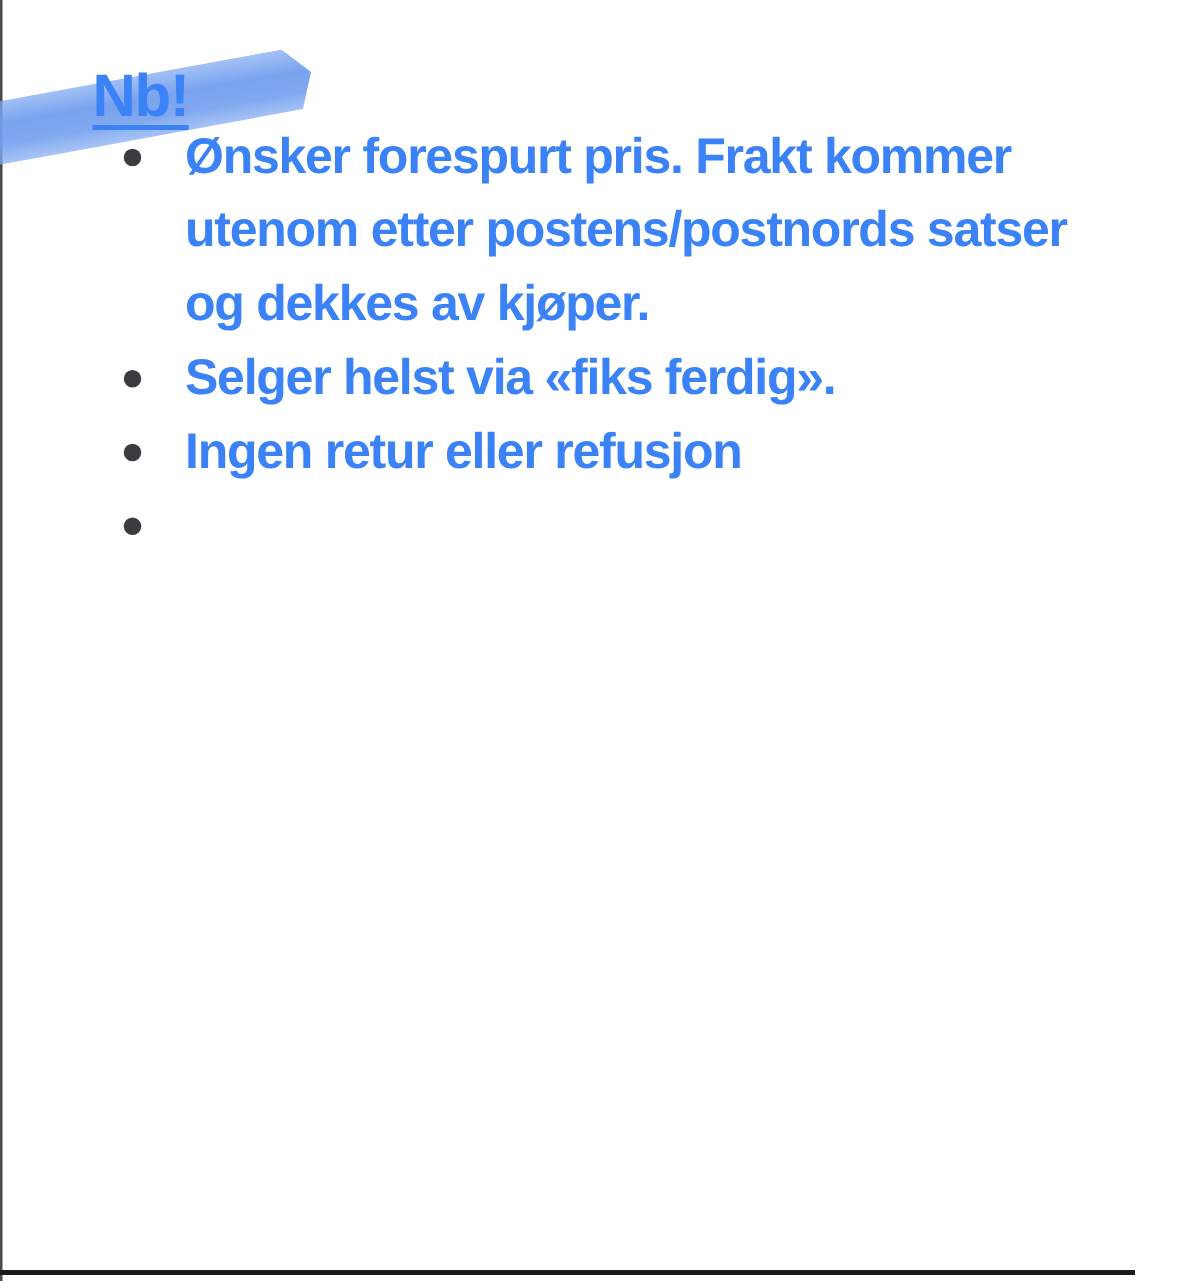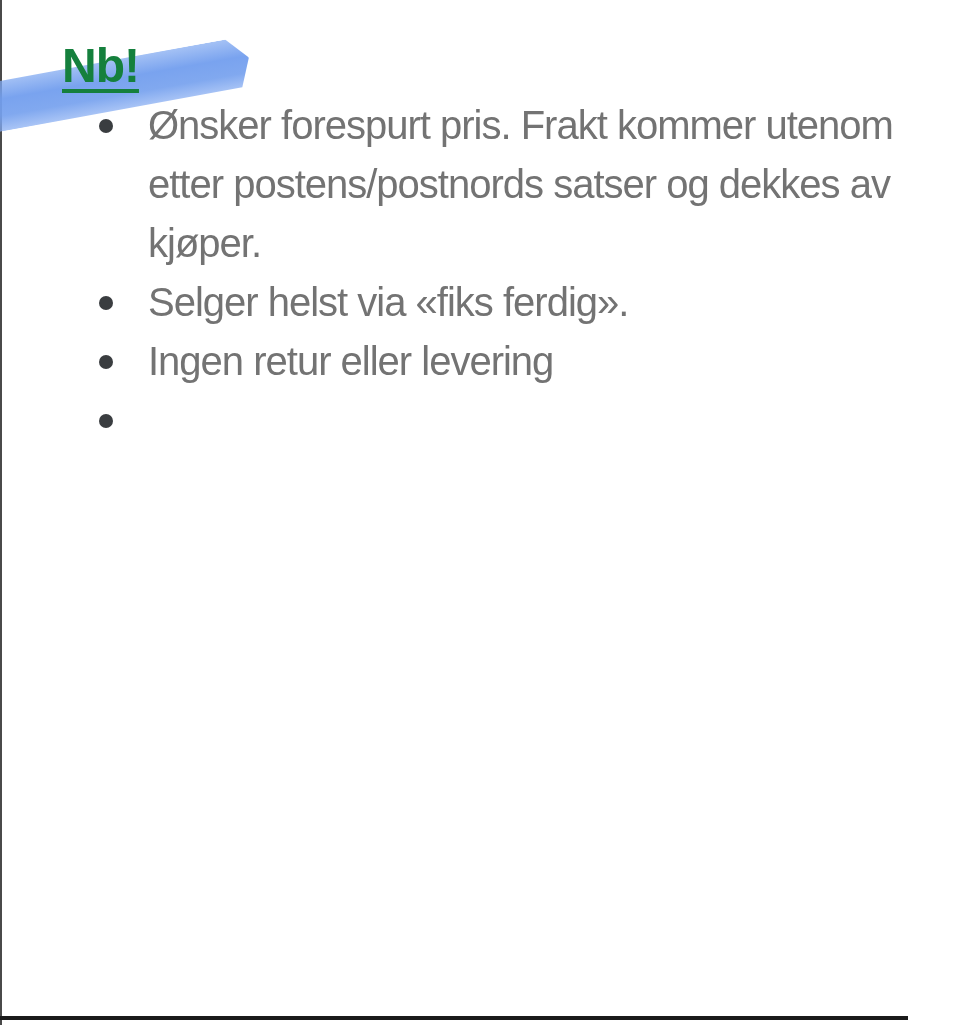--- a/index.html
+++ b/index.html
@@ -41,42 +41,43 @@
     transform: rotate(-10deg);
     transform-origin: left center;
     clip-path: polygon(0 4%, 93% 0, 100% 42%, 96% 96%, 0 100%);
     border-radius: 5px;
     z-index: 1;
   }
 
   .heading {
     position: absolute;
     left: 62px; top: 38px;
-    margin: 0;
+    margin: 12px;
     z-index: 2;
     font-size: 48px;
     font-weight: bold;
     letter-spacing: -1px;
-    color: #15803d;
+    color: #3b82f6;
     text-decoration: underline;
     text-decoration-thickness: 4px;
     text-underline-offset: 7px;
   }
 
   .bullet-list {
     position: absolute;
     left: 148px; top: 96px;
     width: 745px;
     margin: 0; padding: 0;
     list-style: none;
     z-index: 2;
     font-size: 40px;
     line-height: 59px;
     letter-spacing: -1px;
-    color: #737373;
+    color: #3b82f6;
+    font-weight: bold;
   }
   .bullet-list li { position: relative; }
   .dot {
     position: absolute;
     left: -49px; top: 23px;
     width: 14px; height: 14px;
     border-radius: 50%;
     background: #3a3d40;
   }
   li.em .txt {
@@ -99,21 +100,21 @@
     <li>
       <span class="dot"></span>
       <span class="txt">Ønsker forespurt pris. Frakt kommer utenom etter postens/postnords satser og dekkes av kjøper.</span>
     </li>
     <li>
       <span class="dot"></span>
       <span class="txt">Selger helst via «fiks ferdig».</span>
     </li>
     <li>
       <span class="dot"></span>
-      <span class="txt">Ingen retur eller levering</span>
+      <span class="txt">Ingen retur eller refusjon</span>
     </li>
     <li>
       <span class="dot"></span>
     </li>
   </ul>
 
   <div class="left-rule"></div>
   <div class="bottom-rule"></div>
 
 </div>

